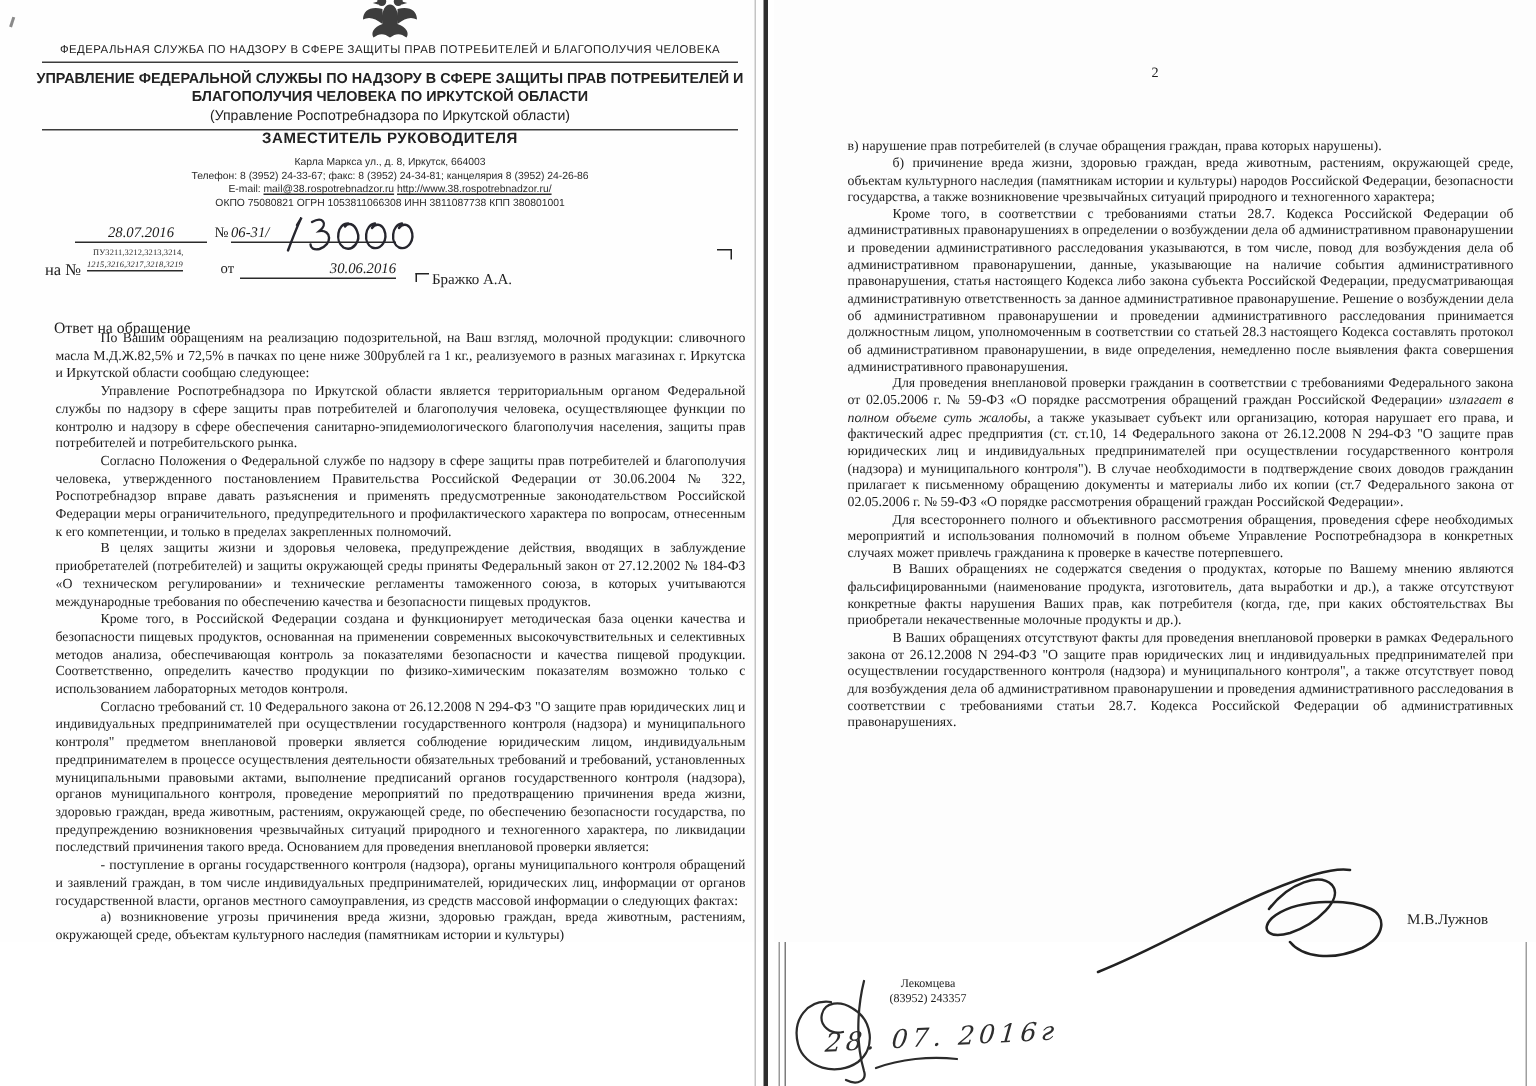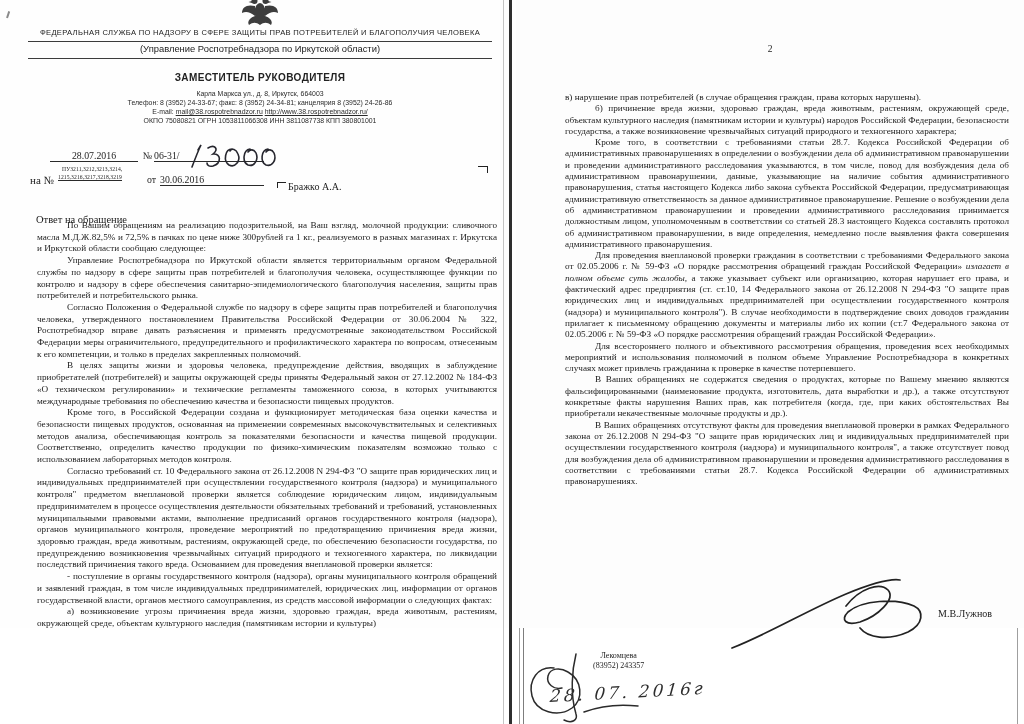--- a/index.html
+++ b/index.html
@@ -26,28 +26,28 @@
   
   .letterhead { position:absolute; left:22px; right:12px; top:0; text-align:center;
     font-family:"Liberation Sans", sans-serif; color:#222; }
   .emblem-wrap { height:26px; overflow:visible; }
   .emblem-wrap svg { margin-top:-6px; }
   .agency-top { font-size:7.6px; letter-spacing:0.3px; margin-top:2px; white-space:nowrap; }
   .rule { border:0; border-top:1.6px solid #3c3c3c; margin:4px 6px 0 6px; }
   .rule2 { border-top:1.3px solid #3c3c3c; }
   .dept { font-size:9.6px; font-weight:bold; line-height:11.5px; margin-top:5px; }
   .dept2 { font-size:9.4px; margin-top:1px; }
-  .position-title { font-size:10px; font-weight:bold; margin-top:13px; letter-spacing:0.4px; }
+  .position-title { font-size:10px; font-weight:bold; margin-top:0; letter-spacing:0.4px; }
   .addr-lines { margin-top:6px; font-size:6.9px; line-height:9px; color:#2a2a2a; }
   .lnk { text-decoration:underline; }
 
   
   .ref-block { position:absolute; left:0; right:0; top:148px; height:72px; font-size:9.8px; }
   .fld { position:absolute; display:inline-block; }
-  .ul { border-bottom:1px solid #2a2a2a; }
+  .ul { border-bottom:1px solid #2a2a2a;font-style:italic; }
   .tiny { font-size:5.6px; letter-spacing:0.1px; }
   .hand-number { position:absolute; left:186px; top:-8px; }
   .corner-mark { position:absolute; }
   .corner-tl { width:8px; height:5px; border-top:1.6px solid #222; border-left:1.6px solid #222; }
   .corner-tr { width:9px; height:6px; border-top:1.6px solid #222; border-right:1.6px solid #222; }
 
   .subject { position:absolute; left:36px; top:214px; font-size:10.5px; }
 
   
   .body-col p { margin:0; text-indent:30px; text-align:justify; }
@@ -88,20 +88,21 @@
             <path d="M26 12 C34 10 39 13 39 19 C35 17 31 18 26 22 Z"></path>
             <path d="M16 22 C10 24 8 28 10 31 C14 28 17 28 21 31 C25 28 28 28 32 31 C34 28 32 24 26 22 Z"></path>
             <rect x="13.5" y="2.5" width="4" height="2"></rect>
             <rect x="24.5" y="2.5" width="4" height="2"></rect>
             <circle cx="21" cy="2.5" r="1.6"></circle>
           </g>
         </svg>
       </div>
       <div class="agency-top">ФЕДЕРАЛЬНАЯ СЛУЖБА ПО НАДЗОРУ В СФЕРЕ  ЗАЩИТЫ ПРАВ ПОТРЕБИТЕЛЕЙ И БЛАГОПОЛУЧИЯ ЧЕЛОВЕКА</div>
       <hr class="rule">
+      <div class="dept">УПРАВЛЕНИЕ ФЕДЕРАЛЬНОЙ СЛУЖБЫ ПО НАДЗОРУ В СФЕРЕ ЗАЩИТЫ ПРАВ ПОТРЕБИТЕЛЕЙ И БЛАГОПОЛУЧИЯ ЧЕЛОВЕКА ПО ИРКУТСКОЙ ОБЛАСТИ</div>
       <div class="dept2">(Управление Роспотребнадзора по Иркутской области)</div>
       <hr class="rule rule2">
       <div class="position-title">ЗАМЕСТИТЕЛЬ РУКОВОДИТЕЛЯ</div>
       <div class="addr-lines">
         <div>Карла Маркса ул., д. 8, Иркутск, 664003</div>
         <div>Телефон: 8 (3952) 24-33-67; факс:  8 (3952) 24-34-81; канцелярия 8 (3952) 24-26-86</div>
         <div>
           <span>E-mail:</span>
           <span class="lnk">mail@38.rospotrebnadzor.ru</span>
           <span class="lnk">http://www.38.rospotrebnadzor.ru/</span>
@@ -120,21 +121,21 @@
           <path d="M22,8 C29,4 33,9 27,14 C35,13 36,23 27,26 C23,27 21,25 21,23"></path>
           <path d="M46,9 C39,9 37,21 43,25 C49,28 55,21 52,14 C50,9 46,8 44,11"></path>
           <path d="M64,9 C57,10 56,22 62,25 C68,27 73,20 70,13 C68,9 64,9 62,12"></path>
           <path d="M82,9 C75,10 74,22 80,25 C86,27 91,20 88,13 C86,9 82,9 80,12"></path>
         </svg>
       </span>
       <span class="fld tiny" style="left:62px; top:18px;">ПУ3211,3212,3213,3214,</span>
       <span class="fld" style="left:30px; top:26px; font-size:11px;">на №</span>
       <span class="fld tiny ul" style="left:58px; top:26px;">1215,3216,3217,3218,3219</span>
       <span class="fld" style="left:147px; top:26px;">от</span>
-      <span class="fld ul" style="left:160px; top:26px; width:104px;">30.06.2016</span>
+      <span class="fld ul" style="left:160px; top:26px; width:104px;text-align:right;">30.06.2016</span>
       <span class="corner-mark corner-tl" style="left:277px; top:34px;"></span>
       <span class="fld" style="left:288px; top:33px; font-size:10px;">Бражко А.А.</span>
       <span class="corner-mark corner-tr" style="left:478px; top:18px;"></span>
     </div>
 
     <div class="subject">Ответ на обращение</div>
 
     <div class="pl-body body-col">
 
     <p>По Вашим  обращениям  на реализацию подозрительной, на Ваш взгляд, молочной продукции: сливочного масла  М.Д.Ж.82,5% и 72,5% в пачках по цене ниже 300рублей га 1 кг.,  реализуемого в разных магазинах г. Иркутска и Иркутской области  сообщаю следующее:</p>
@@ -160,21 +161,21 @@
     <div class="pr-body body-col">
       <div class="no-indent-first">
 
           <p>в) нарушение прав потребителей (в случае обращения граждан, права которых нарушены).</p>
           <p>б) причинение вреда жизни, здоровью граждан, вреда животным, растениям, окружающей среде, объектам культурного наследия (памятникам истории и культуры) народов Российской Федерации,  безопасности  государства,  а  также  возникновение  чрезвычайных  ситуаций природного и техногенного характера;</p>
           <p>Кроме того,  в соответствии с требованиями статьи 28.7. Кодекса Российской Федерации об административных правонарушениях в определении о возбуждении дела об административном правонарушении и проведении административного расследования указываются, в том числе, повод для возбуждения дела об административном правонарушении, данные, указывающие на наличие события административного правонарушения, статья настоящего Кодекса либо закона субъекта Российской Федерации, предусматривающая административную ответственность за данное административное правонарушение. Решение о возбуждении дела об административном правонарушении и проведении административного расследования принимается должностным лицом, уполномоченным в соответствии со статьей 28.3 настоящего Кодекса составлять протокол об административном правонарушении, в виде определения, немедленно после выявления факта совершения административного правонарушения.</p>
         </div>
       <p><span>Для проведения внеплановой проверки гражданин в соответствии с требованиями Федерального закона от  02.05.2006 г. № 59-ФЗ «О порядке рассмотрения обращений граждан Российской Федерации» </span><span class="it">излагает в полном объеме суть жалобы,</span><span> а также указывает  субъект или организацию, которая нарушает его права, и фактический адрес предприятия (ст. ст.10, 14 Федерального закона от 26.12.2008 N 294-ФЗ "О защите прав юридических лиц и индивидуальных предпринимателей  при осуществлении государственного контроля (надзора) и муниципального контроля").  В случае необходимости в подтверждение своих доводов гражданин прилагает к письменному обращению документы и материалы либо их копии (ст.7 Федерального закона от 02.05.2006 г. № 59-ФЗ «О порядке рассмотрения обращений граждан Российской Федерации».</span></p>
       <div>
 
-      <p>Для всестороннего полного и объективного рассмотрения обращения, проведения всех необходимых  мероприятий  и  использования  полномочий  в  полном  объеме  Управление Роспотребнадзора в конкретных случаях может привлечь гражданина к проверке в качестве потерпевшего.</p>
+      <p>Для всестороннего полного и объективного рассмотрения обращения, проведения сфере необходимых  мероприятий  и  использования  полномочий  в  полном  объеме  Управление Роспотребнадзора в конкретных случаях может привлечь гражданина к проверке в качестве потерпевшего.</p>
           <p>В Ваших обращениях не содержатся сведения о  продуктах, которые по Вашему мнению являются фальсифицированными (наименование продукта, изготовитель, дата выработки и др.), а также  отсутствуют конкретные факты нарушения Ваших прав, как потребителя (когда, где, при каких обстоятельствах Вы приобретали некачественные молочные продукты и др.).</p>
           <p>В Ваших обращениях отсутствуют факты для проведения внеплановой проверки в рамках Федерального закона от 26.12.2008 N 294-ФЗ "О защите прав юридических лиц и индивидуальных предпринимателей при осуществлении государственного контроля (надзора) и муниципального контроля", а также  отсутствует  повод  для возбуждения дела об административном правонарушении и проведения административного расследования в соответствии с требованиями статьи  28.7. Кодекса Российской Федерации об административных правонарушениях.</p>
         </div>
     </div>
 
     <div class="sig-flourish">
       <svg width="215" height="78" viewBox="0 0 215 78" fill="none" stroke="#222" stroke-width="1.7" stroke-linecap="round">
         <path d="M4,72 C40,58 80,34 118,18 C140,9 160,2 172,4"></path>
         <path d="M118,30 C132,12 152,6 160,14 C168,23 150,40 132,46 C118,50 112,44 120,36 C134,24 168,22 186,30 C196,35 196,48 180,56 C160,65 140,62 132,52"></path>
       </svg>

